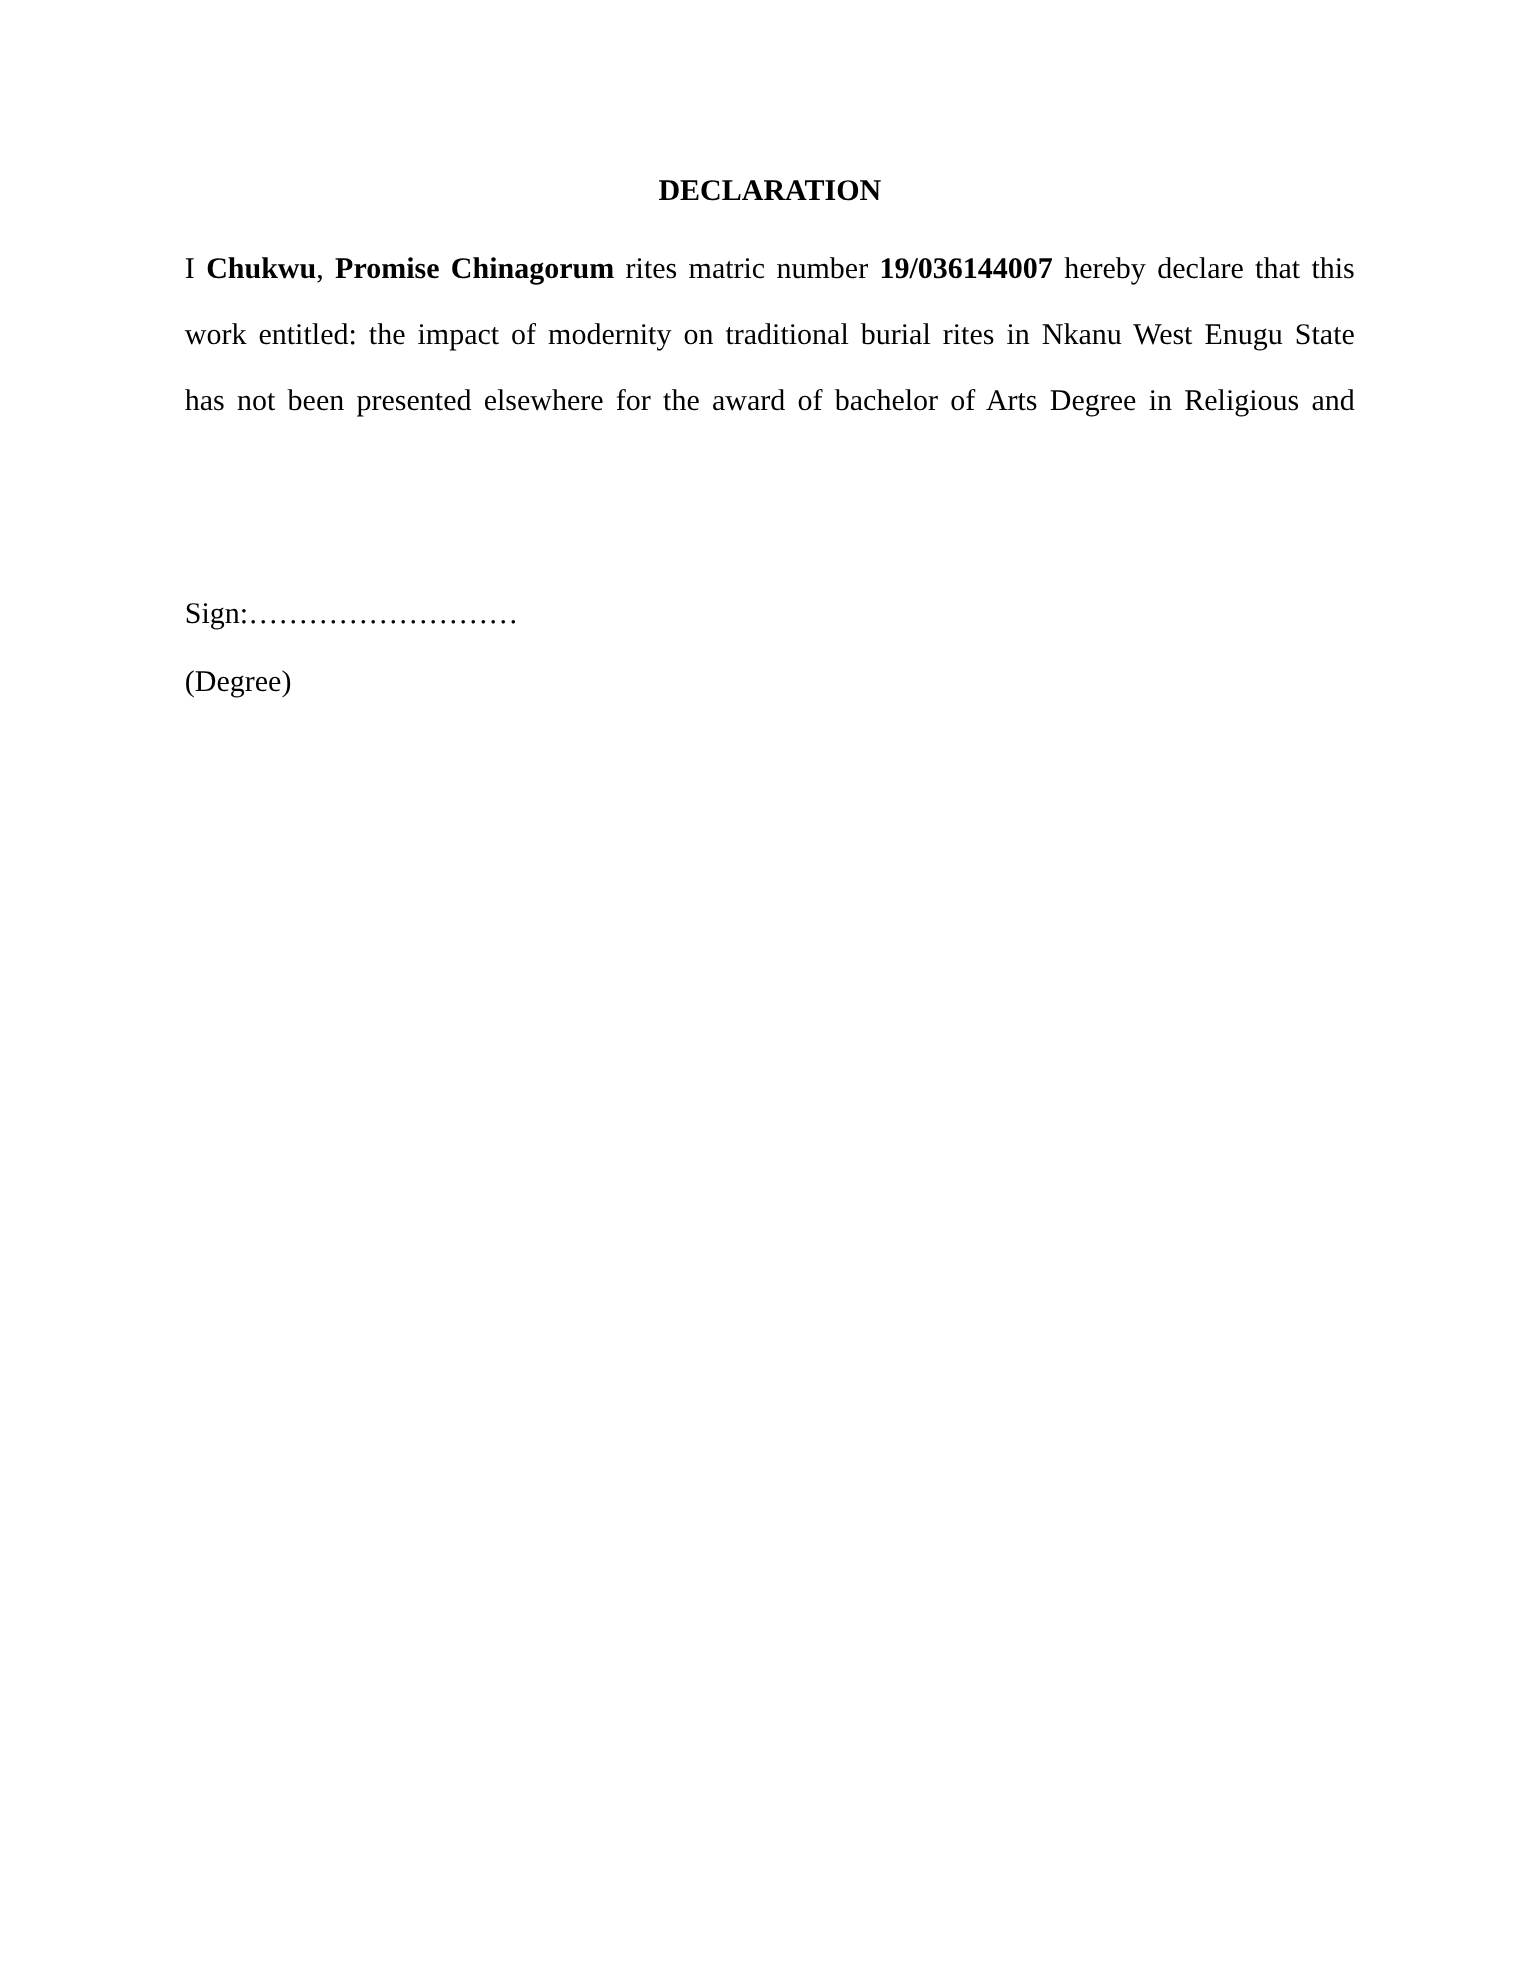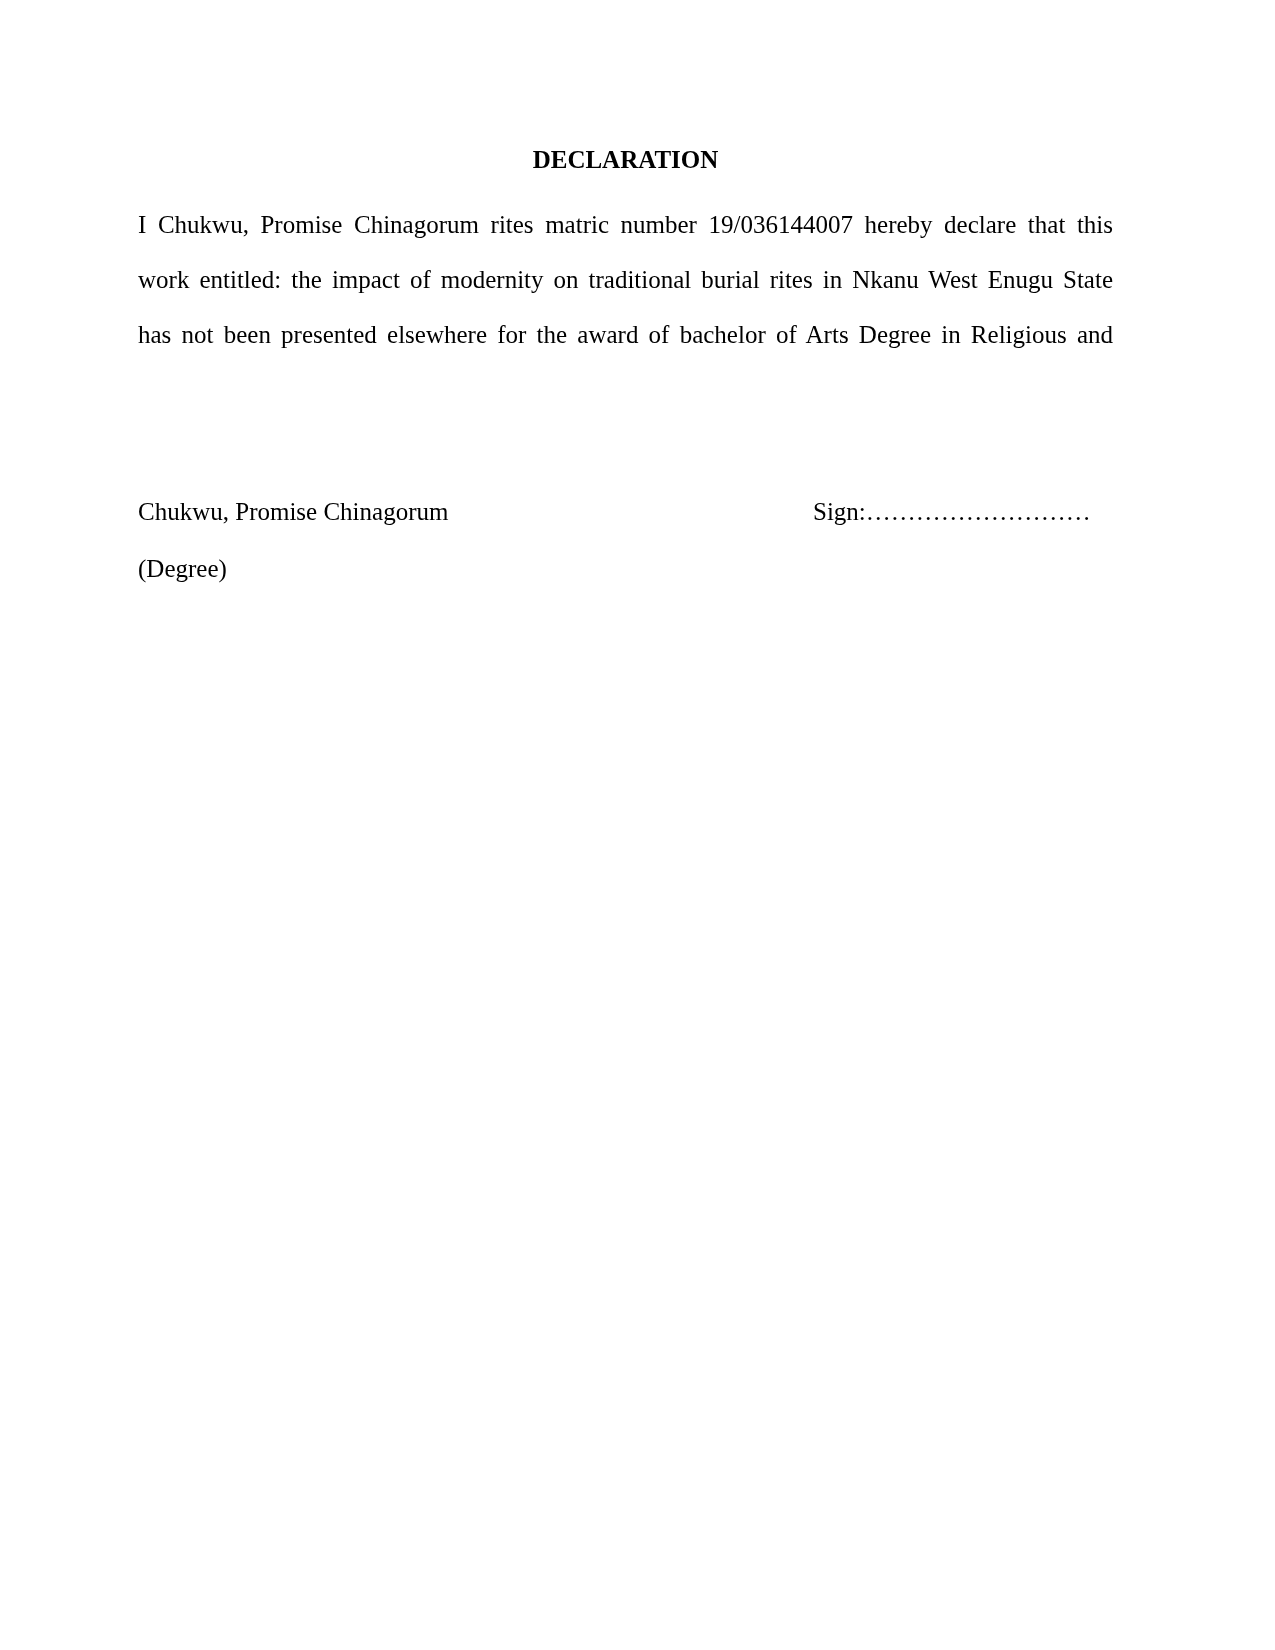--- a/index.html
+++ b/index.html
@@ -12,21 +12,21 @@
     width: 1275px;
     height: 1650px;
     background: #ffffff;
     font-family: "Liberation Serif", serif;
     font-size: 25px;
     color: #000000;
     overflow: hidden;
   }
   .content {
     position: absolute;
-    left: 138px;
+    left: 154px;
     top: 0;
     width: 975px;
   }
   .title {
     margin: 132px 0 0 0;
     text-align: center;
     font-weight: 700;
     font-size: 25px;
     line-height: 55px;
   }
@@ -35,21 +35,21 @@
   }
   .para-line {
     line-height: 55px;
     white-space: normal;
   }
   .para-line.justify {
     text-align: justify;
     text-align-last: justify;
   }
   .para-line b, .sig-left.bold {
-    font-weight: 400;
+    font-weight: 700;
   }
   .sig-block {
     margin-top: 122px;
   }
   .sig-row {
     display: flex;
     line-height: 55px;
   }
   .sig-row + .sig-row {
     margin-top: 2px;
@@ -71,21 +71,20 @@
     <h1 class="title">DECLARATION</h1>
 
     <div class="paragraph" id="paragraph">
         <div class="para-line justify"><span>I </span><b>Chukwu</b><span>, </span><b>Promise Chinagorum</b><span> rites matric number </span><b>19/036144007</b><span> hereby declare that this</span></div>
         <div class="para-line justify"><span>work entitled: the impact of modernity on traditional burial rites in Nkanu West Enugu State</span></div>
         <div class="para-line justify"><span>has not been presented elsewhere for the award of bachelor of Arts Degree in Religious and</span></div>
       </div>
 
     <div class="sig-block">
       <div class="sig-row">
-        <div class="sig-left bold">Chukwu, Promise Chinagorum</div>
         <div class="sig-right">Sign:………………………</div>
       </div>
       <div class="sig-row">
         <div class="sig-left">(Degree)</div>
       </div>
     </div>
 
   </div>
 </div>
 

